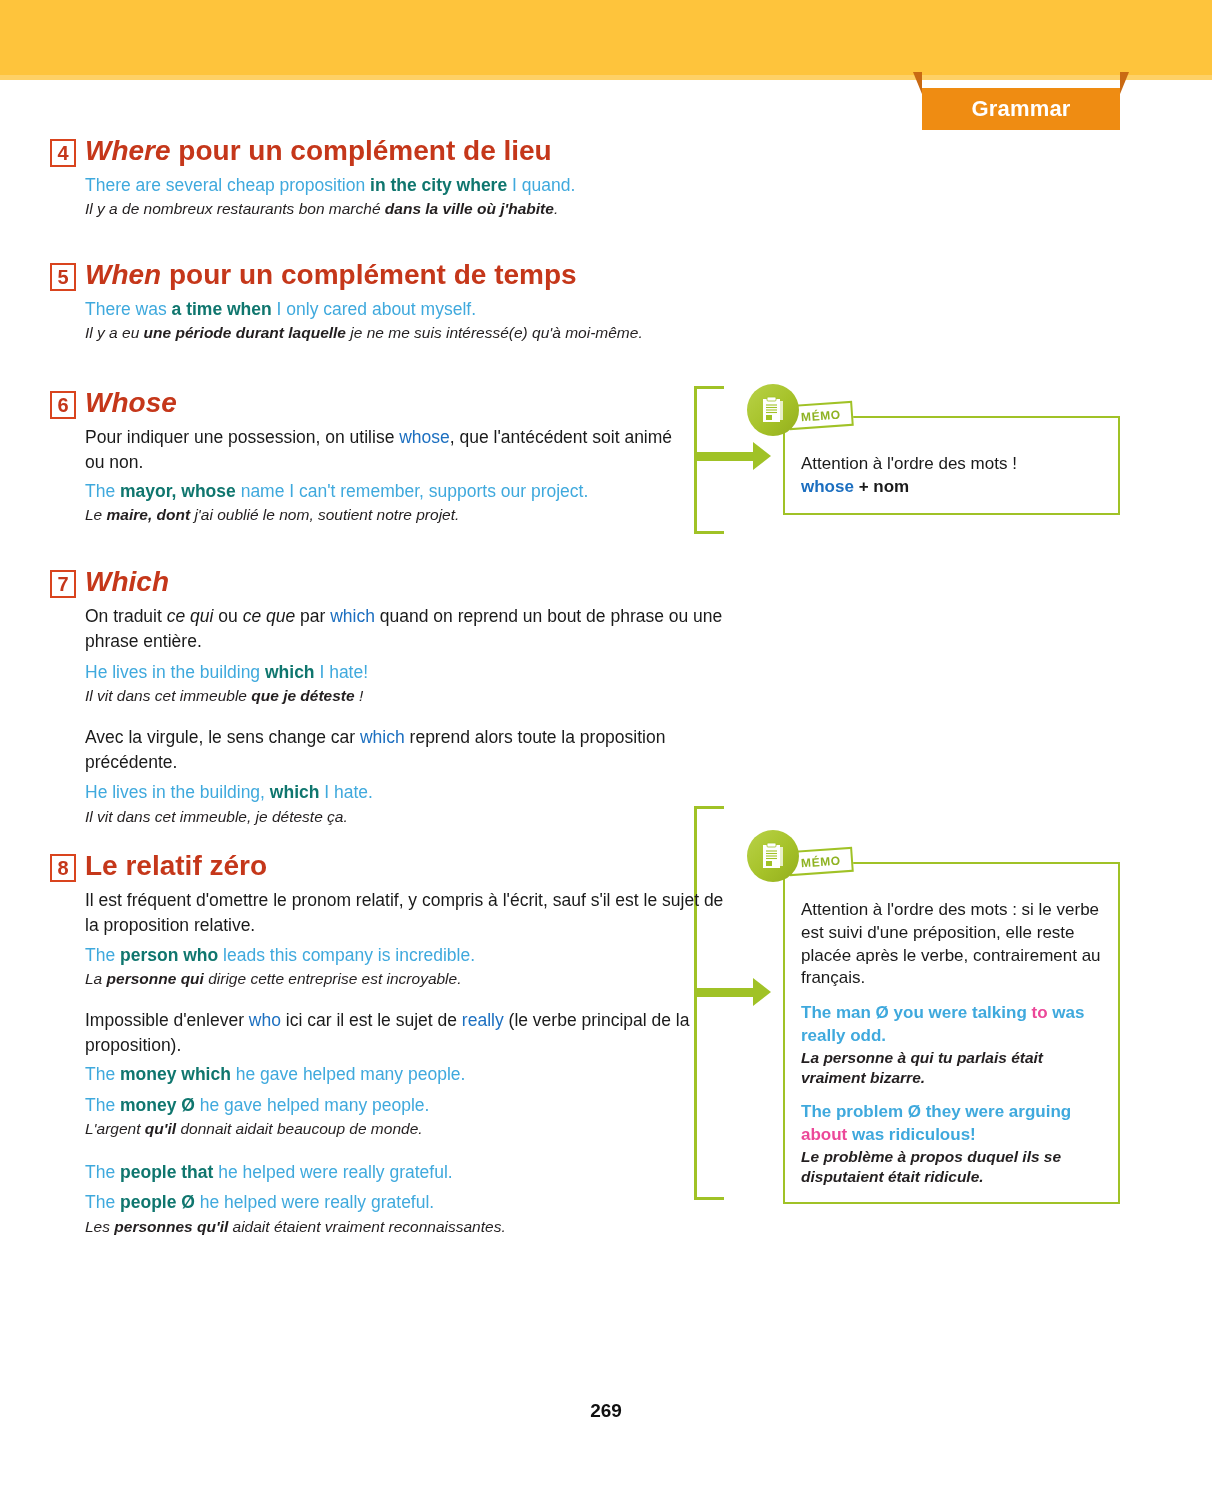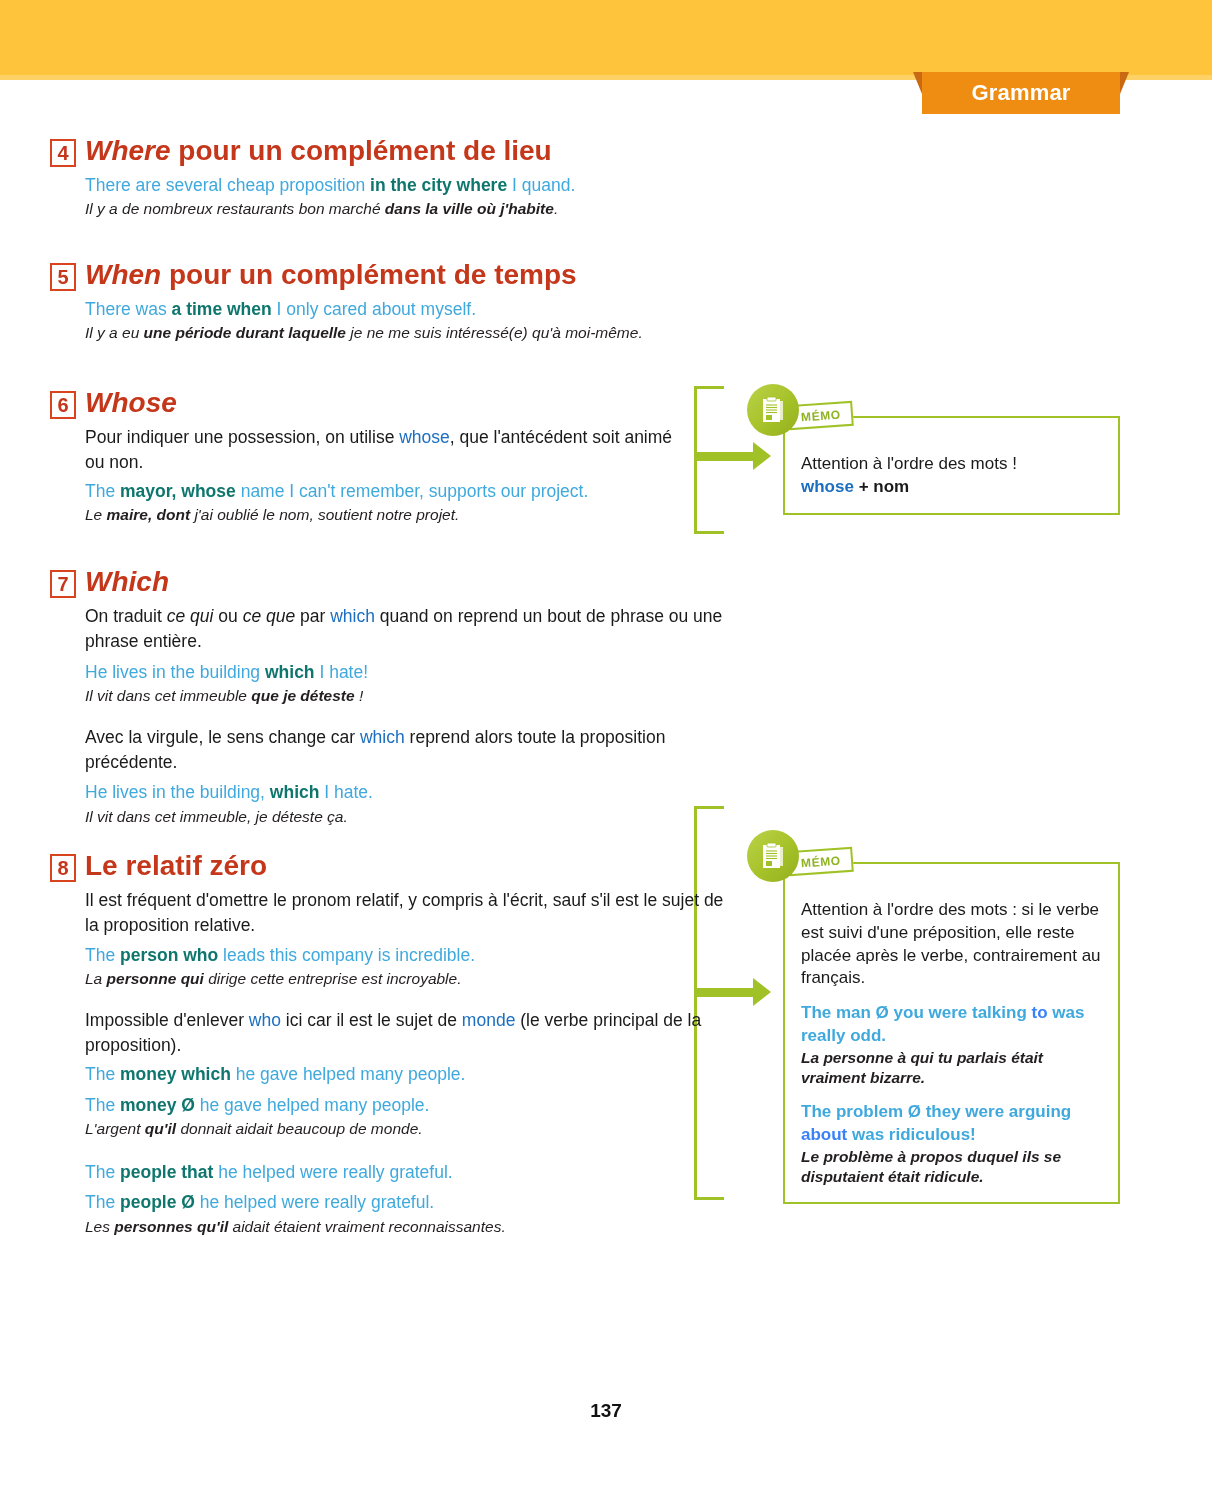--- a/index.html
+++ b/index.html
@@ -31,21 +31,21 @@
     border-left:9px solid transparent;
     border-top:22px solid #c96a13;
     border-bottom:0 solid transparent;
   }
   .ribbon-fold-r {
     position:absolute; right:-9px; top:0px; width:0; height:0;
     border-right:9px solid transparent;
     border-top:22px solid #c96a13;
   }
   .ribbon-body {
-    position:absolute; left:0; top:0; width:198px; height:42px;
+    position:absolute; left:0; top:16px; width:198px; height:42px;
     background:#ef8c12;
     display:flex; align-items:center; justify-content:center;
   }
   .ribbon-body span {
     color:#ffffff; font-size:22px; font-weight:bold; letter-spacing:0.2px;
   }
 
   
   .page { position:absolute; left:0; top:0; width:1212px; height:1500px; }
 
@@ -152,21 +152,21 @@
   .memo-content { padding:35px 14px 14px 16px; }
 
   .memo-fr {
     margin:0; color:#1a1a1a; font-size:17px; line-height:1.34;
   }
   .memo-fr .hl { color:#1c6fc0; font-weight:bold; }
   .memo-fr b { font-weight:bold; }
   .memo-en {
     margin:0; color:#3fa9dd; font-size:17px; line-height:1.34; font-weight:bold;
   }
-  .memo-en b { color:#3b82f6; }
+  .memo-en b { color:#ec4899; }
   .memo-tr {
     margin:0; color:#231f20; font-size:15.5px; font-style:italic; line-height:1.34;font-weight:bold;
   }
   .memo-gap { height:12px; }
 
   
   .pagenum {
     position:absolute; left:0; top:1400px; width:1212px;
     text-align:center; color:#111111; font-size:19px; font-weight:bold;
   }
@@ -275,21 +275,21 @@
   <div class="section" style="top:851px;">
     <div class="sec-head">
       <div class="sec-num">8</div>
       <div class="sec-title"><span class="it"></span><span>Le relatif zéro</span></div>
     </div>
     <div class="sec-body">
       <p class="fr" style="max-width:655px;">Il est fréquent d'omettre le pronom relatif, y compris à l'écrit, sauf s'il est le sujet de la proposition relative.</p>
       <p class="en" style="margin-top:5px;"><span>The </span><b>person who</b><span> leads this company is incredible.</span></p>
       <p class="tr"><span>La </span><b>personne qui</b><span> dirige cette entreprise est incroyable.</span></p>
       <div class="gap"></div>
-      <p class="fr" style="max-width:655px;"><span>Impossible d'enlever </span><span class="hl">who</span><span> ici car il est le sujet de </span><span class="hl">monde</span><span> (le verbe principal de la proposition).</span></p>
+      <p class="fr" style="max-width:655px;"><span>Impossible d'enlever </span><span class="hl">who</span><span> ici car il est le sujet de </span><span class="hl">really</span><span> (le verbe principal de la proposition).</span></p>
       <p class="en" style="margin-top:5px;"><span>The </span><b>money which</b><span> he gave helped many people.</span></p>
       <p class="en" style="margin-top:5px;"><span>The </span><b>money Ø</b><span> he gave helped many people.</span></p>
       <p class="tr"><span>L'argent </span><b>qu'il</b><span> donnait aidait beaucoup de monde.</span></p>
       <div class="gap" style="height:16px;"></div>
       <p class="en"><span>The </span><b>people that</b><span> he helped were really grateful.</span></p>
       <p class="en" style="margin-top:5px;"><span>The </span><b>people Ø</b><span> he helped were really grateful.</span></p>
       <p class="tr"><span>Les </span><b>personnes qu'il</b><span> aidait étaient vraiment reconnaissantes.</span></p>
     </div>
   </div>
 
@@ -317,14 +317,14 @@
         <div class="memo-gap"></div>
         <p class="memo-en"><span>The man Ø you were talking </span><b>to</b><span> was really odd.</span></p>
         <p class="memo-tr">La personne à qui tu parlais était vraiment bizarre.</p>
         <div class="memo-gap"></div>
         <p class="memo-en"><span>The problem Ø they were arguing </span><b>about</b><span> was ridiculous!</span></p>
         <p class="memo-tr">Le problème à propos duquel ils se disputaient était ridicule.</p>
       </div>
     </div>
   </div>
 
-  <div class="pagenum">137</div>
+  <div class="pagenum">269</div>
 </div>
 
 </body></html>

